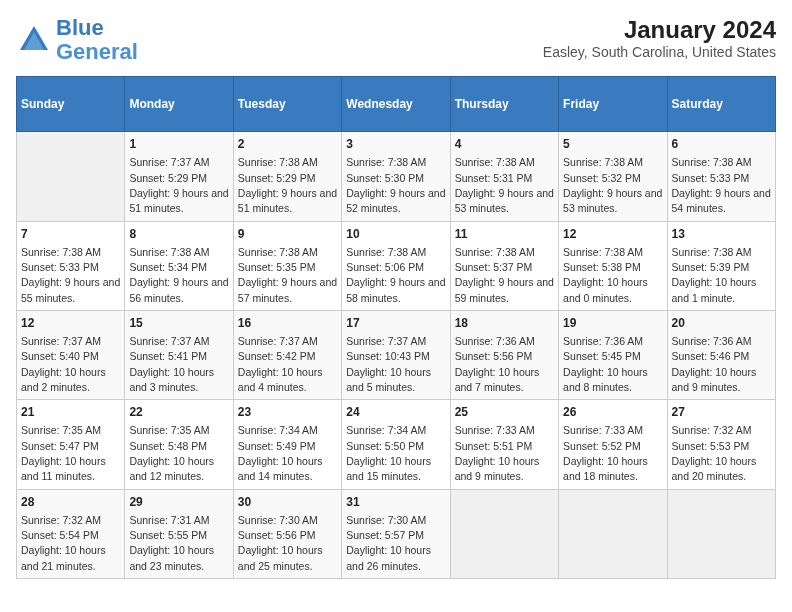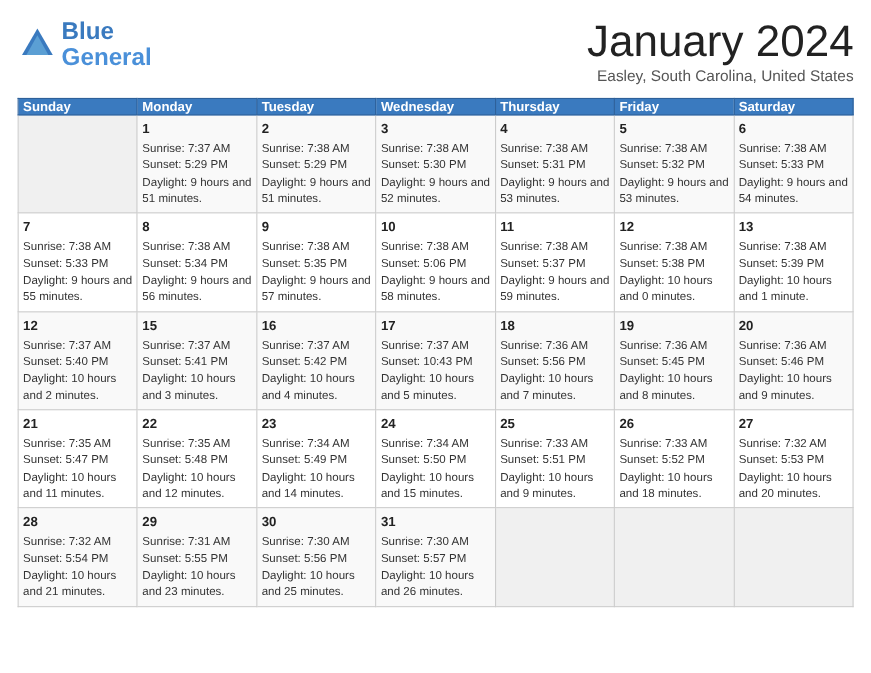--- a/index.html
+++ b/index.html
@@ -31,37 +31,37 @@
     }
     .logo-icon {
       width: 36px;
       height: 36px;
       margin-right: 4px;
     }
     .title-block {
       text-align: right;
     }
     .month-title {
-      font-size: 40px;
-      font-weight: normal;
+      font-size: 24px;
+      font-weight: bold;
       color: #222;
     }
     .location {
       font-size: 14px;
       color: #555;
     }
     table {
       width: 100%;
       border-collapse: collapse;
       font-size: 11px;
     }
     thead tr th {
       background-color: #3a7abf;
       color: #fff;
-      padding: 0 4px;
+      padding: 20px 4px;
       text-align: left;
       font-size: 12px;
       font-weight: bold;
       border: 1px solid #2e6099;
     }
     tbody tr td {
       vertical-align: top;
       padding: 4px 4px;
       border: 1px solid #ccc;
       height: 82px;

